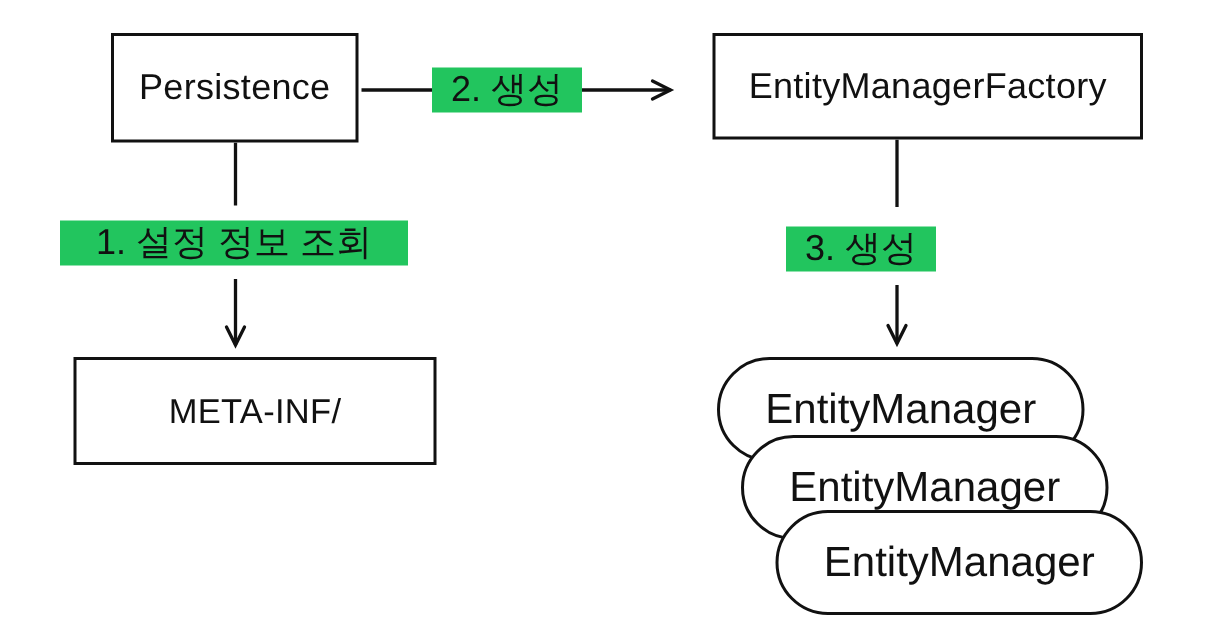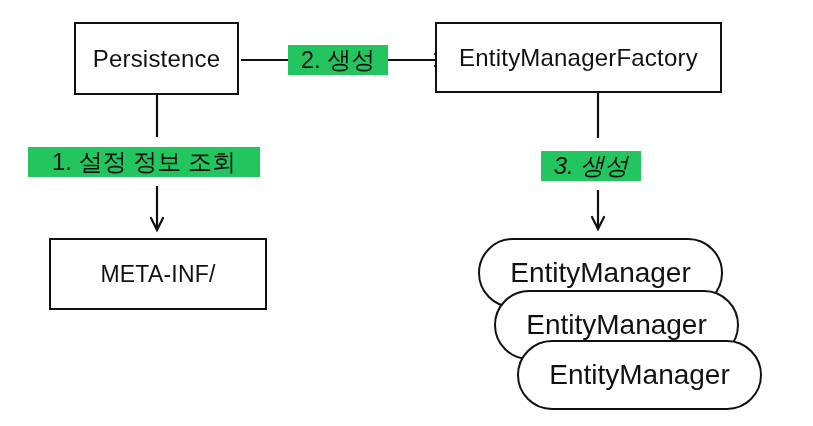--- a/index.html
+++ b/index.html
@@ -34,26 +34,26 @@
     font-size: 24px;
     line-height: 28px;
     text-align: left;
     letter-spacing: 0.2px;
   }
   .node-persistence {
     left: 74px; top: 22px;
     width: 165px; height: 73px;
   }
   .node-emf {
-    left: 435px; top: 22px;
+    left: 475px; top: 22px;
     width: 287px; height: 71px;
   }
   .node-metainf {
     left: 49px; top: 238px;
-    width: 218px; height: 72px;
+    width: 242px; height: 72px;
     flex-direction: column;
     font-size: 23px;
     line-height: 27px;
   }
   .pill {
     position: absolute;
     box-sizing: border-box;
     width: 245px; height: 70px;
     border: 2.3px solid #111111;
     border-radius: 35px;
@@ -67,23 +67,23 @@
   .pill-2 { left: 494px; top: 290px; }
   .pill-3 { left: 517px; top: 340px; }
   .edge-label {
     position: absolute;
     font-size: 24px;
     line-height: 30px;
     text-align: center;
     white-space: nowrap;
     background: #22c55e;
   }
-  .edge-label-1 { left: 28px;  top: 147px; width: 232px; }
+  .edge-label-1 { left: 40px;  top: 147px; width: 232px; }
   .edge-label-2 { left: 288px; top: 45px;  width: 100px; }
-  .edge-label-3 { left: 541px; top: 151px; width: 100px; font-style: italic; }
+  .edge-label-3 { left: 524px; top: 151px; width: 100px; }
 </style>
 </head>
 <body>
 
 <div class="canvas">
 
   <svg class="connector-layer" width="813" height="426" viewBox="0 0 813 426" xmlns="http://www.w3.org/2000/svg">
     <defs>
       <marker id="arrow-open" markerUnits="userSpaceOnUse" markerWidth="18" markerHeight="18" refX="14" refY="8" orient="auto">
         <path d="M2,2 L14,8 L2,14" fill="none" stroke="#111111" stroke-width="2.2" stroke-linecap="round" stroke-linejoin="miter"></path>

